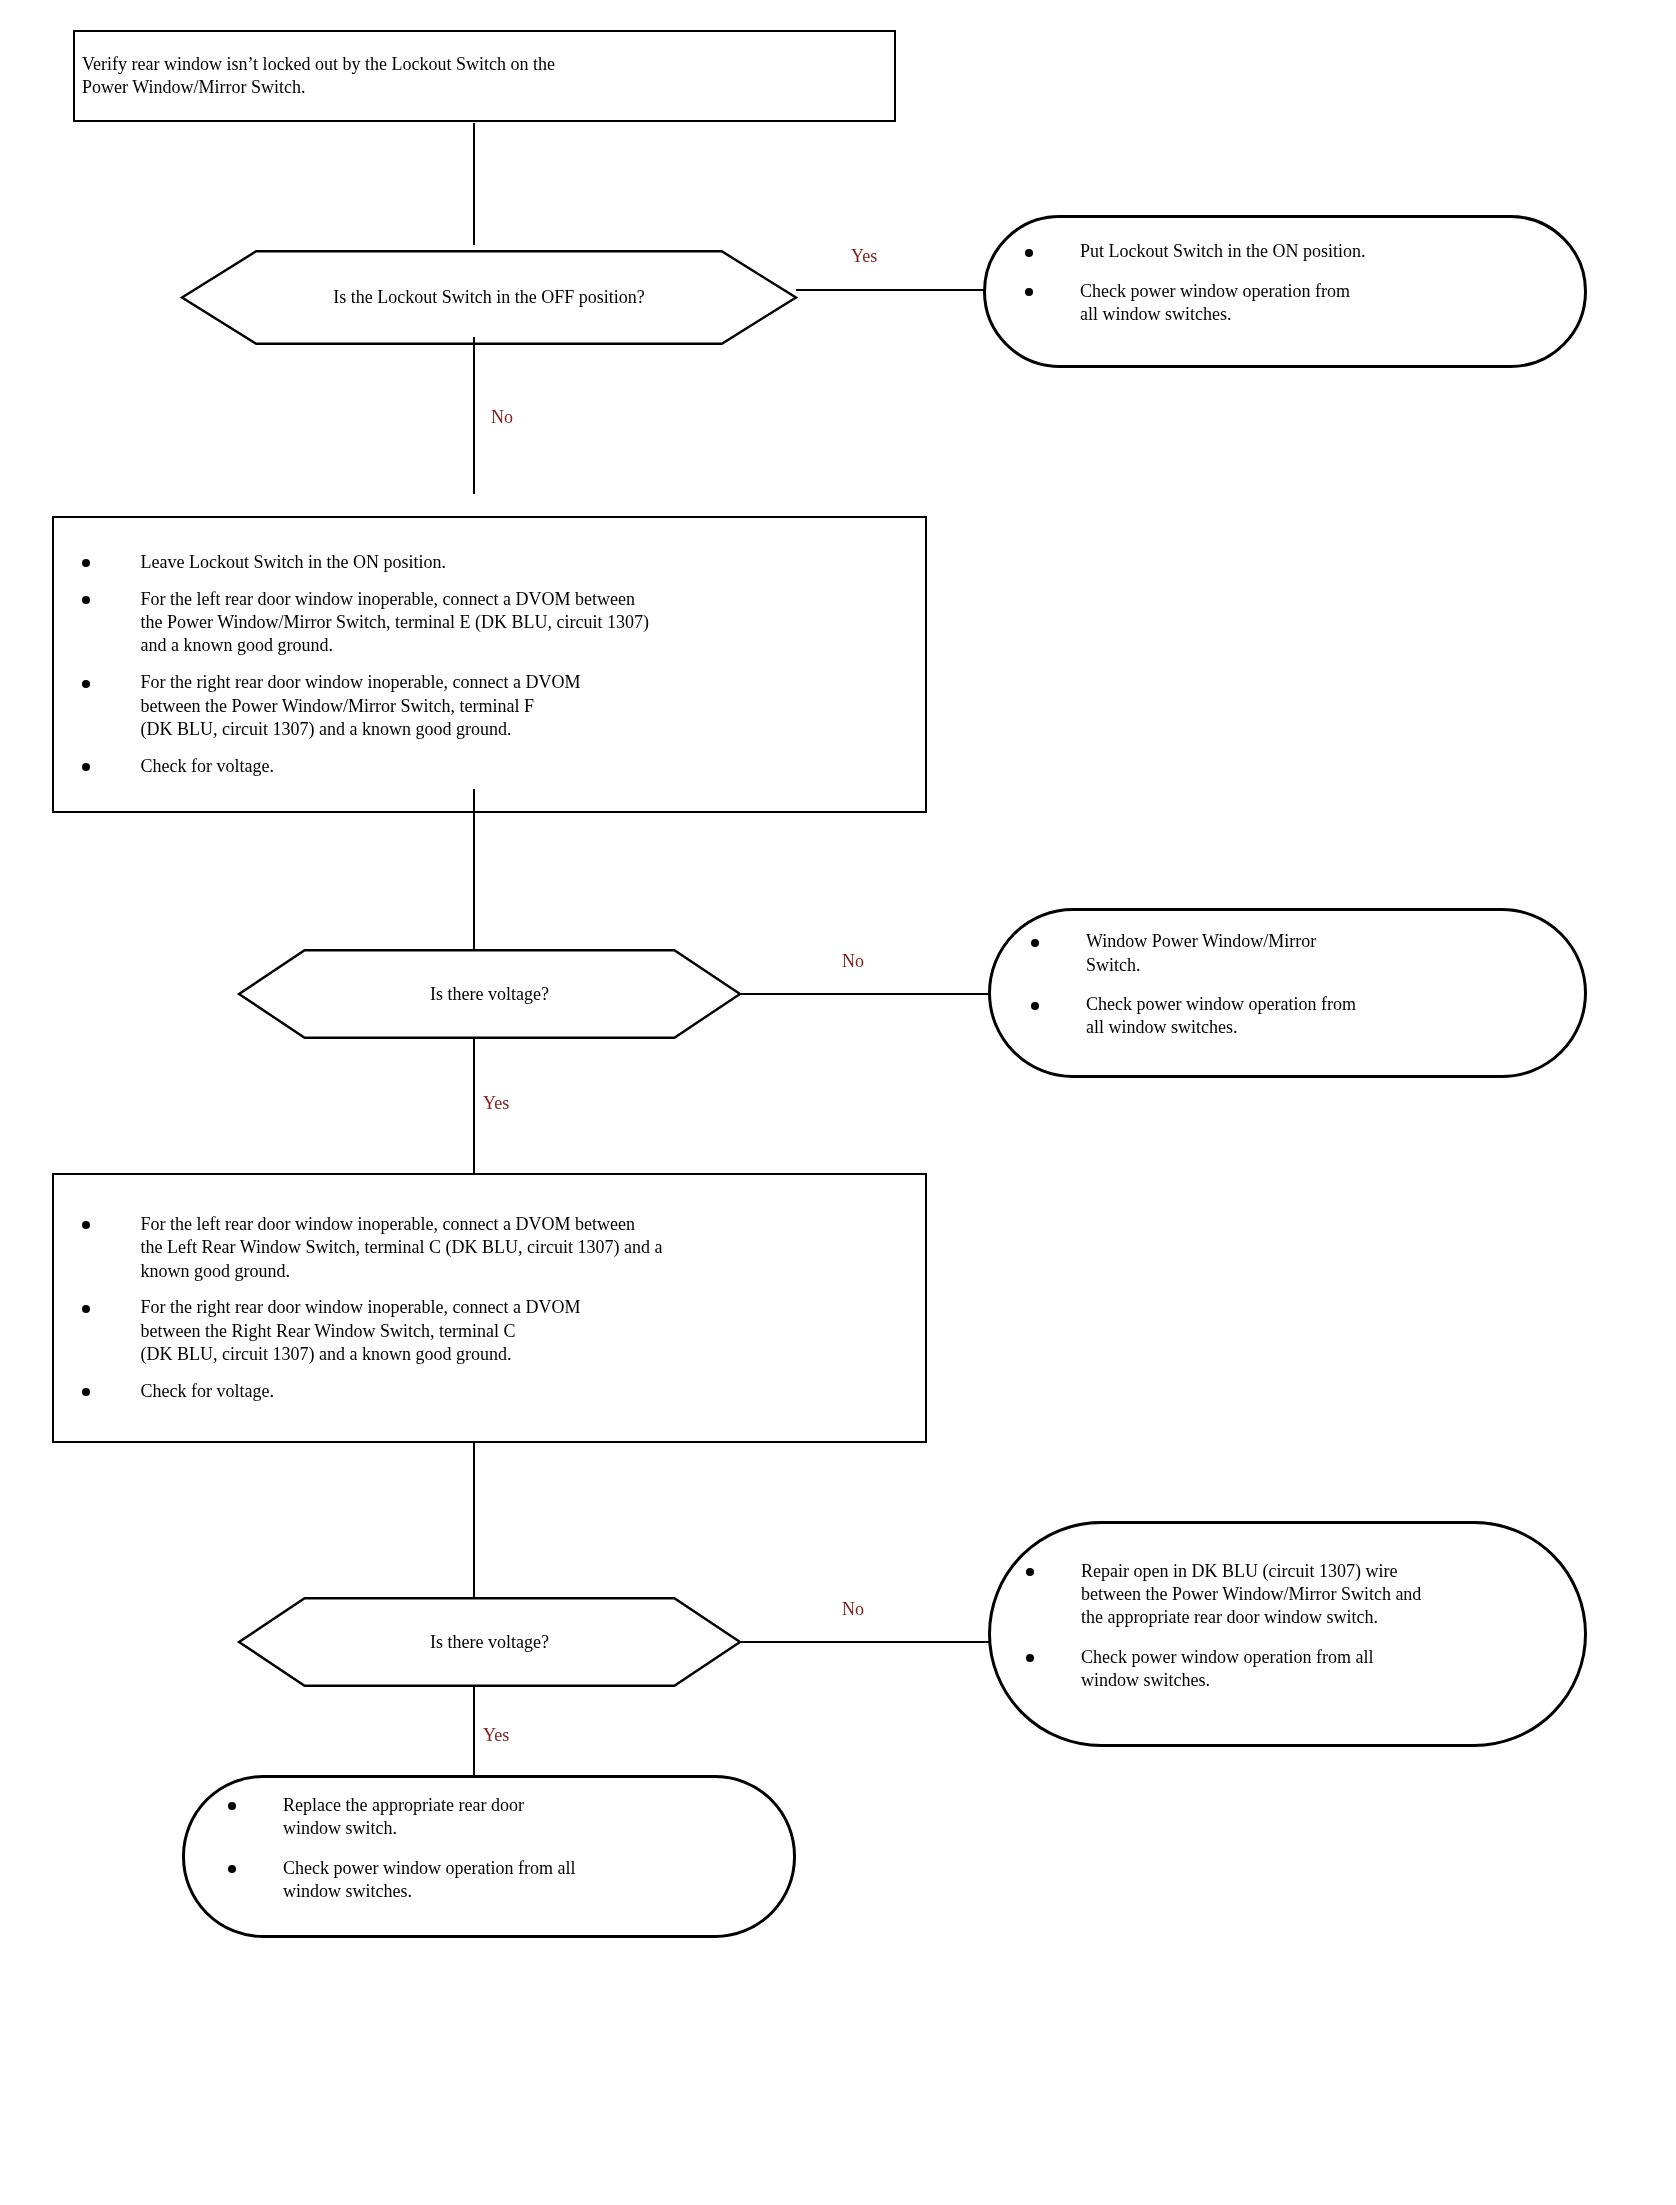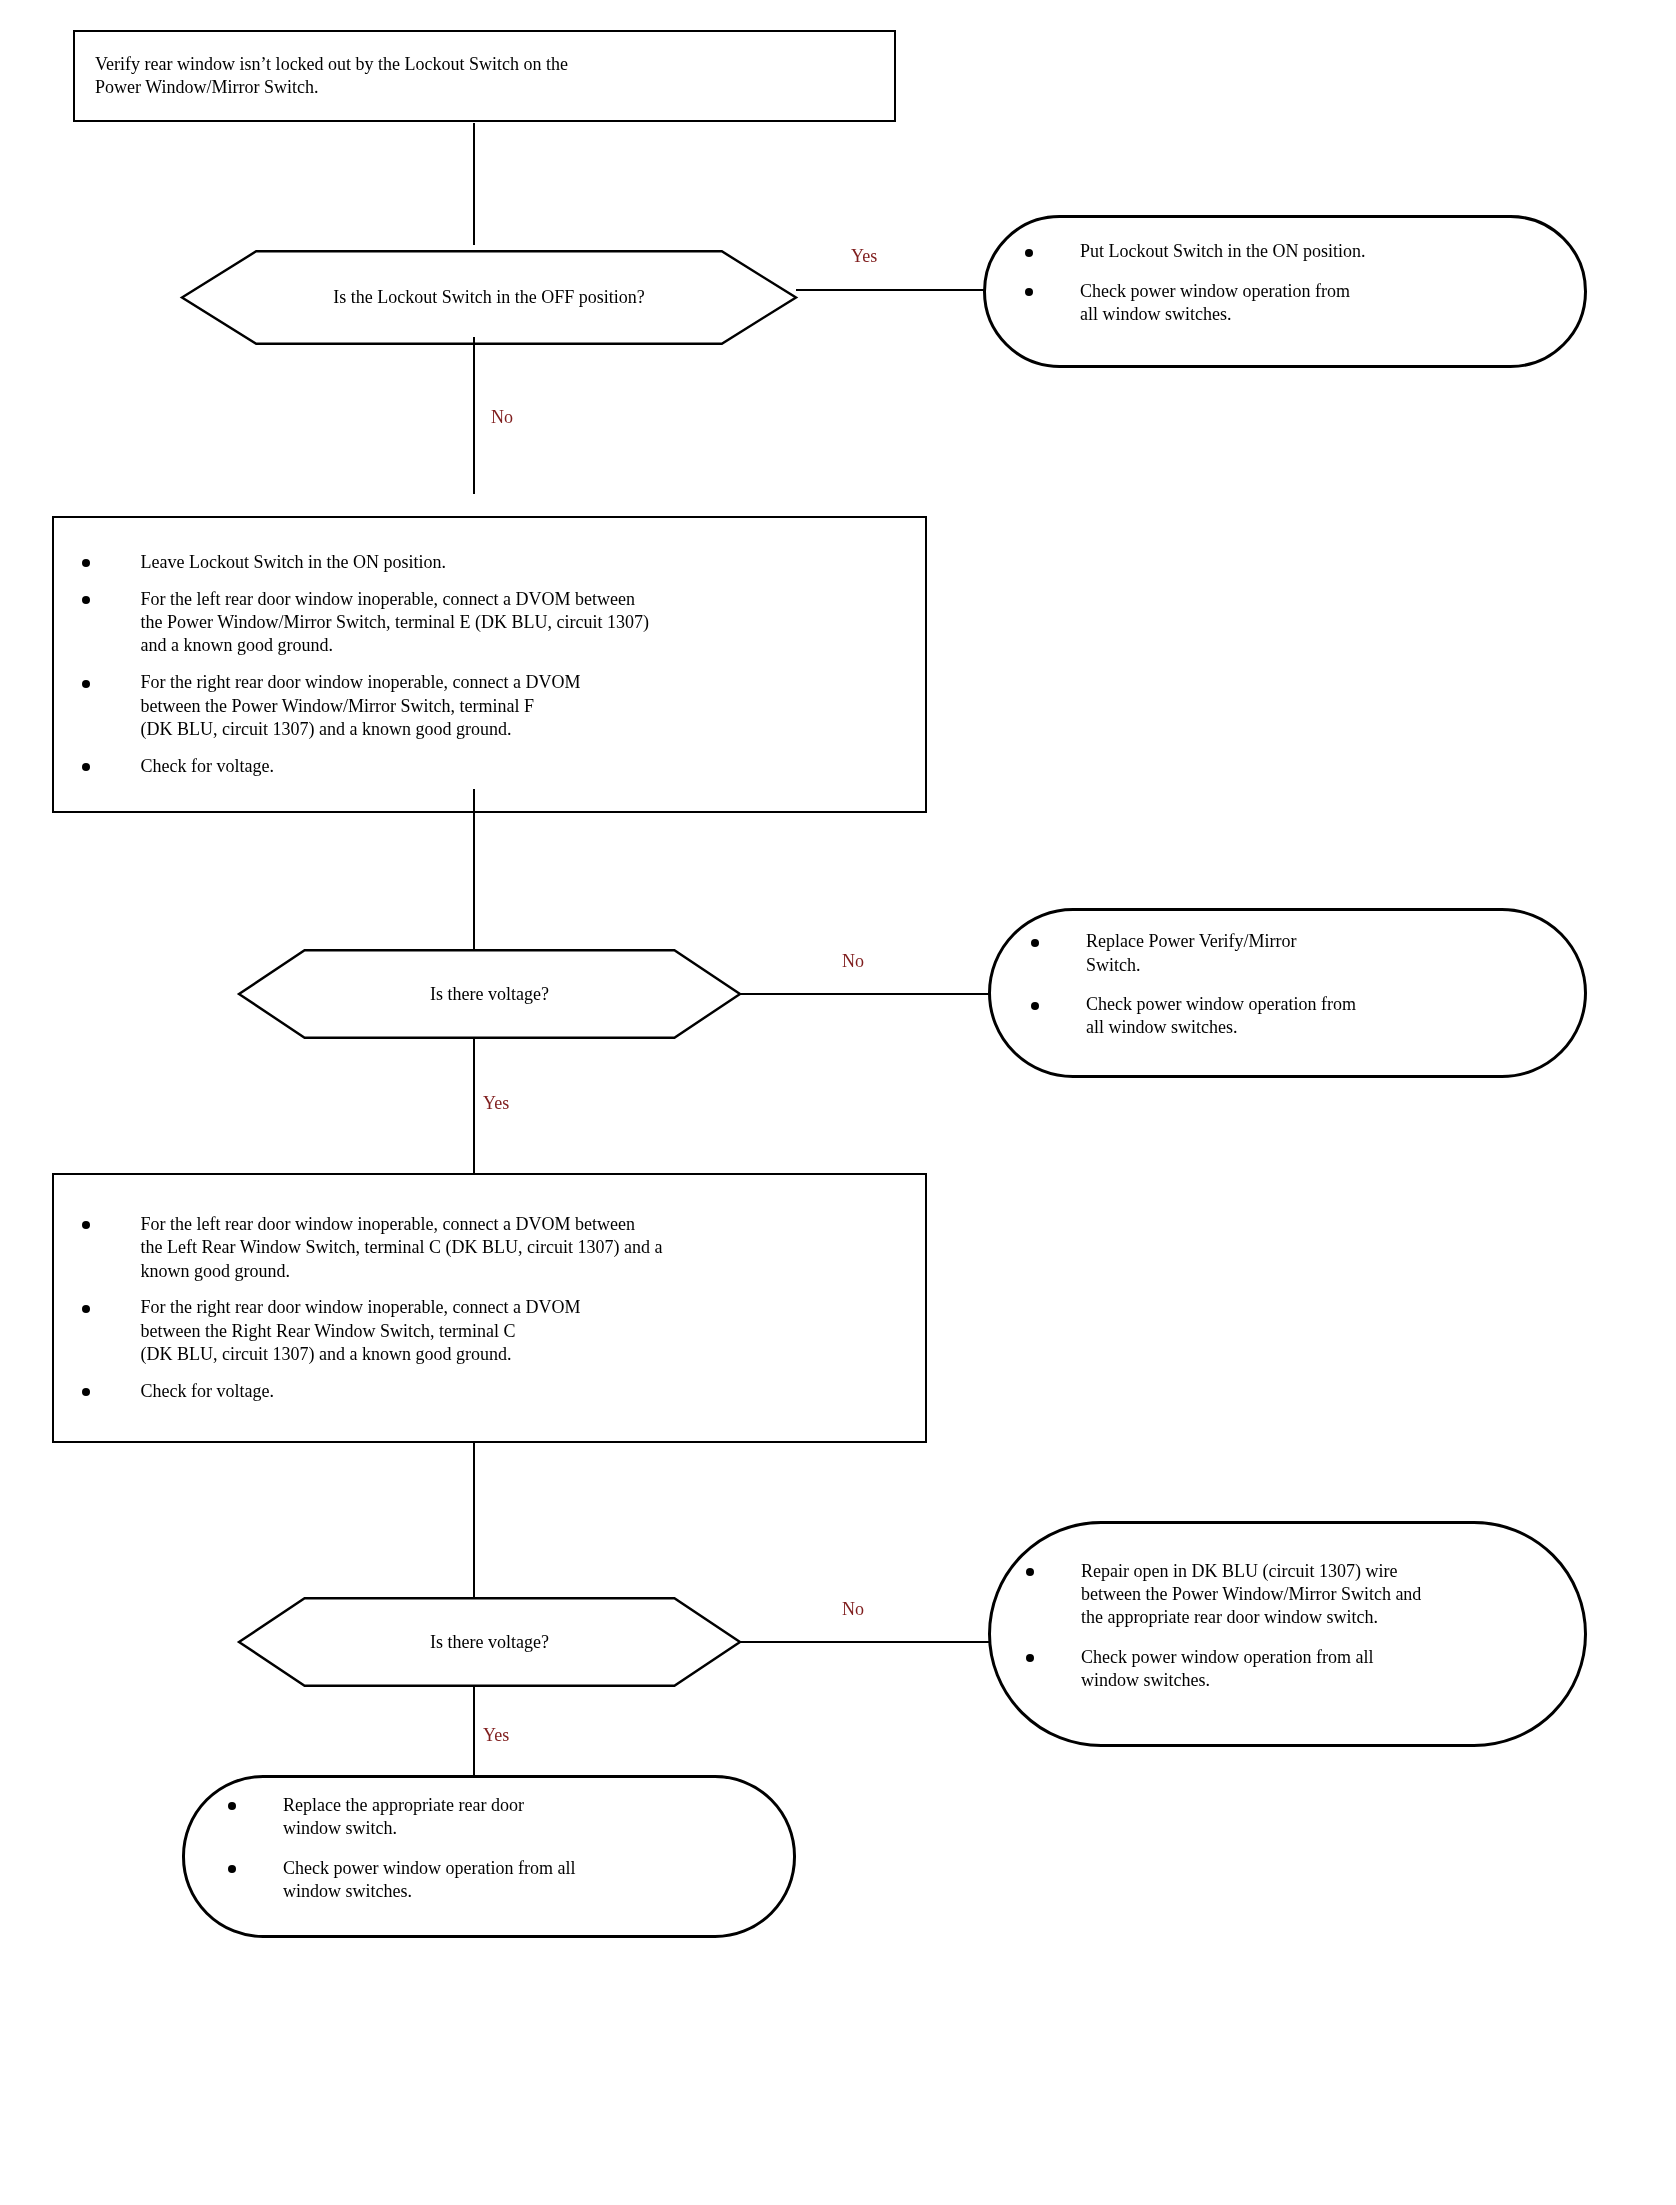--- a/index.html
+++ b/index.html
@@ -135,21 +135,21 @@
     color: #7f1d1d;
     white-space: nowrap;
   }
 </style>
 </head>
 <body>
 
 <div id="canvas">
 
   <div class="proc-box" style="left:73px; top:30px; width:823px; height:92px;">
-    <div class="proc-inner" style="padding:0 20px;">
+    <div class="proc-inner" style="padding:0 7px;">
       <div class="node-text">Verify rear window isn’t locked out by the Lockout Switch on the
 Power Window/Mirror Switch.</div>
     </div>
   </div>
 
   <div class="vline" style="left:473px; top:123px; height:122px;"></div>
 
   <div class="decision" style="left:182px; top:250px; width:614px; height:95px;">
     <svg width="614" height="95" viewBox="0 0 1010 156">
       <polygon points="0,78 122,2 888,2 1010,78 888,154 122,154" fill="#ffffff" stroke="#000000" stroke-width="4"></polygon>
@@ -196,21 +196,21 @@
     </svg>
     <div class="dec-label">Is there voltage?</div>
   </div>
 
   <div class="hline" style="left:740px; top:993px; width:250px;"></div>
   <div class="branch-label" style="left:842px; top:952px;">No</div>
 
   <div class="pill" style="left:988px; top:908px; width:599px; height:170px; border-radius:85px;">
     <div class="pill-inner" style="padding:0 29px;">
       <ul class="bullets pill-list">
-        <li>Replace Power Verify/Mirror
+        <li>Window Power Window/Mirror
 Switch.</li>
         <li>Check power window operation from
 all window switches.</li>
       </ul>
     </div>
   </div>
 
   <div class="vline" style="left:473px; top:1038px; height:135px;"></div>
   <div class="branch-label" style="left:483px; top:1094px;">Yes</div>
 

